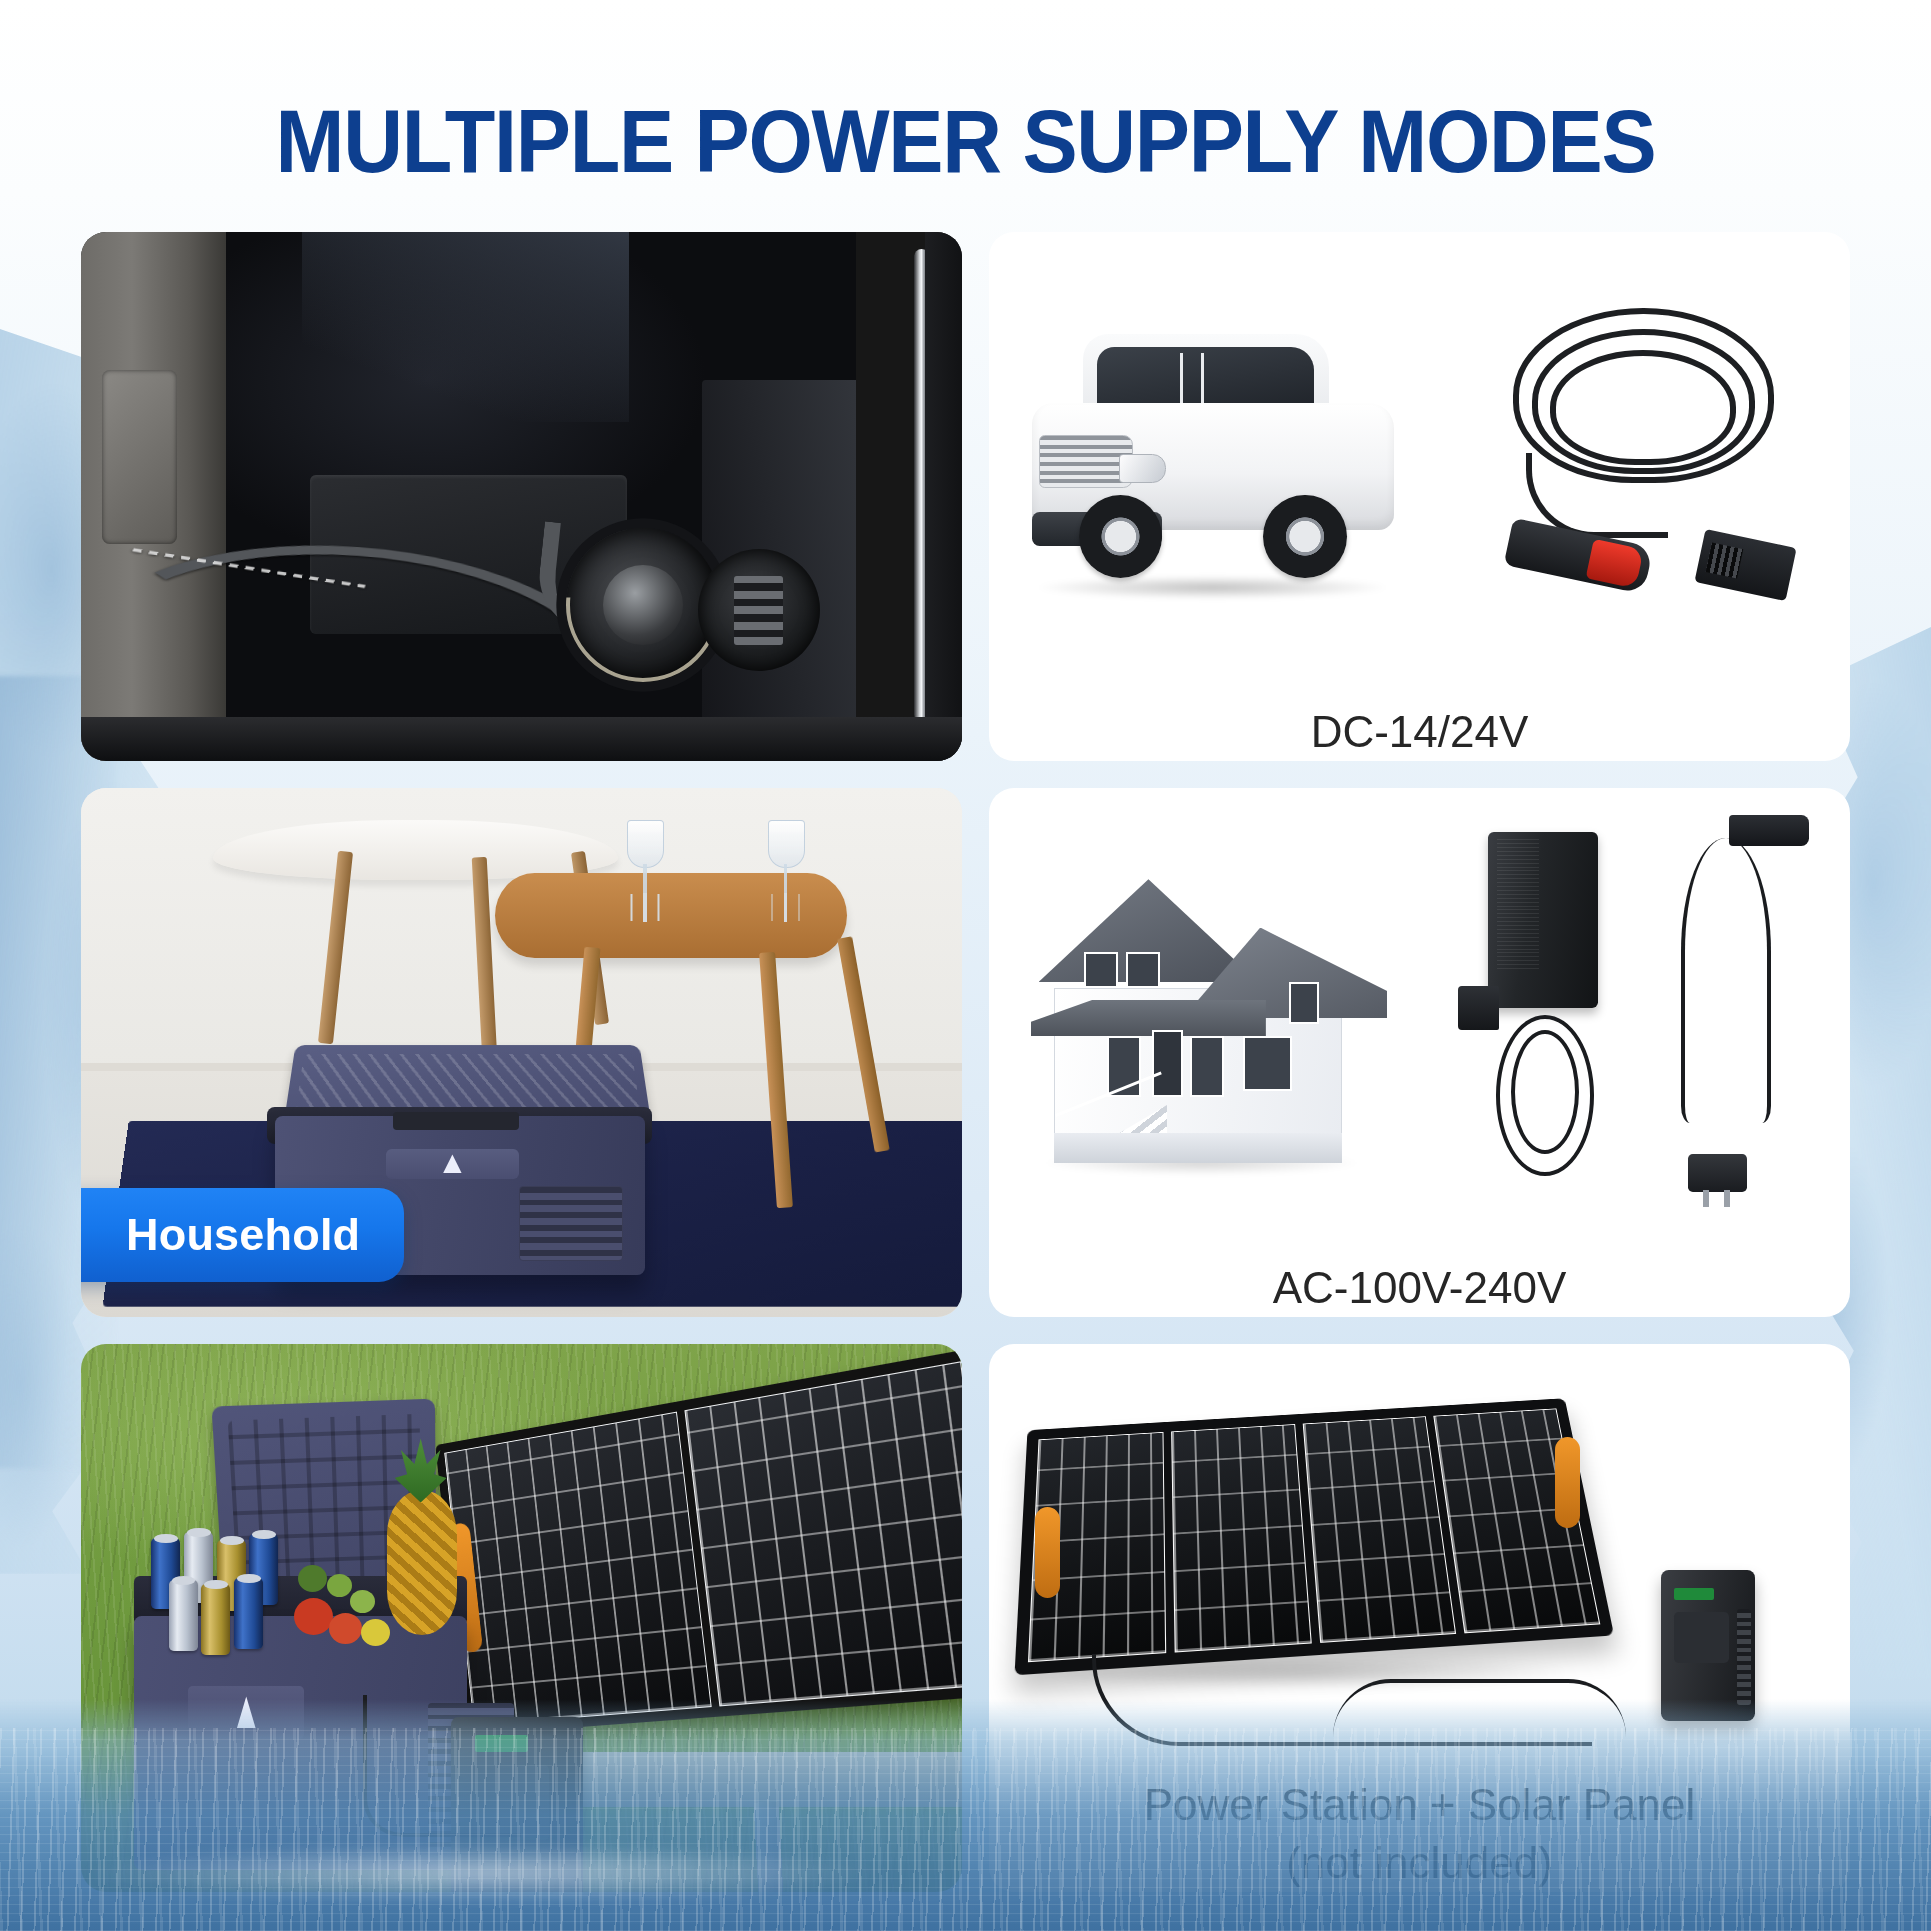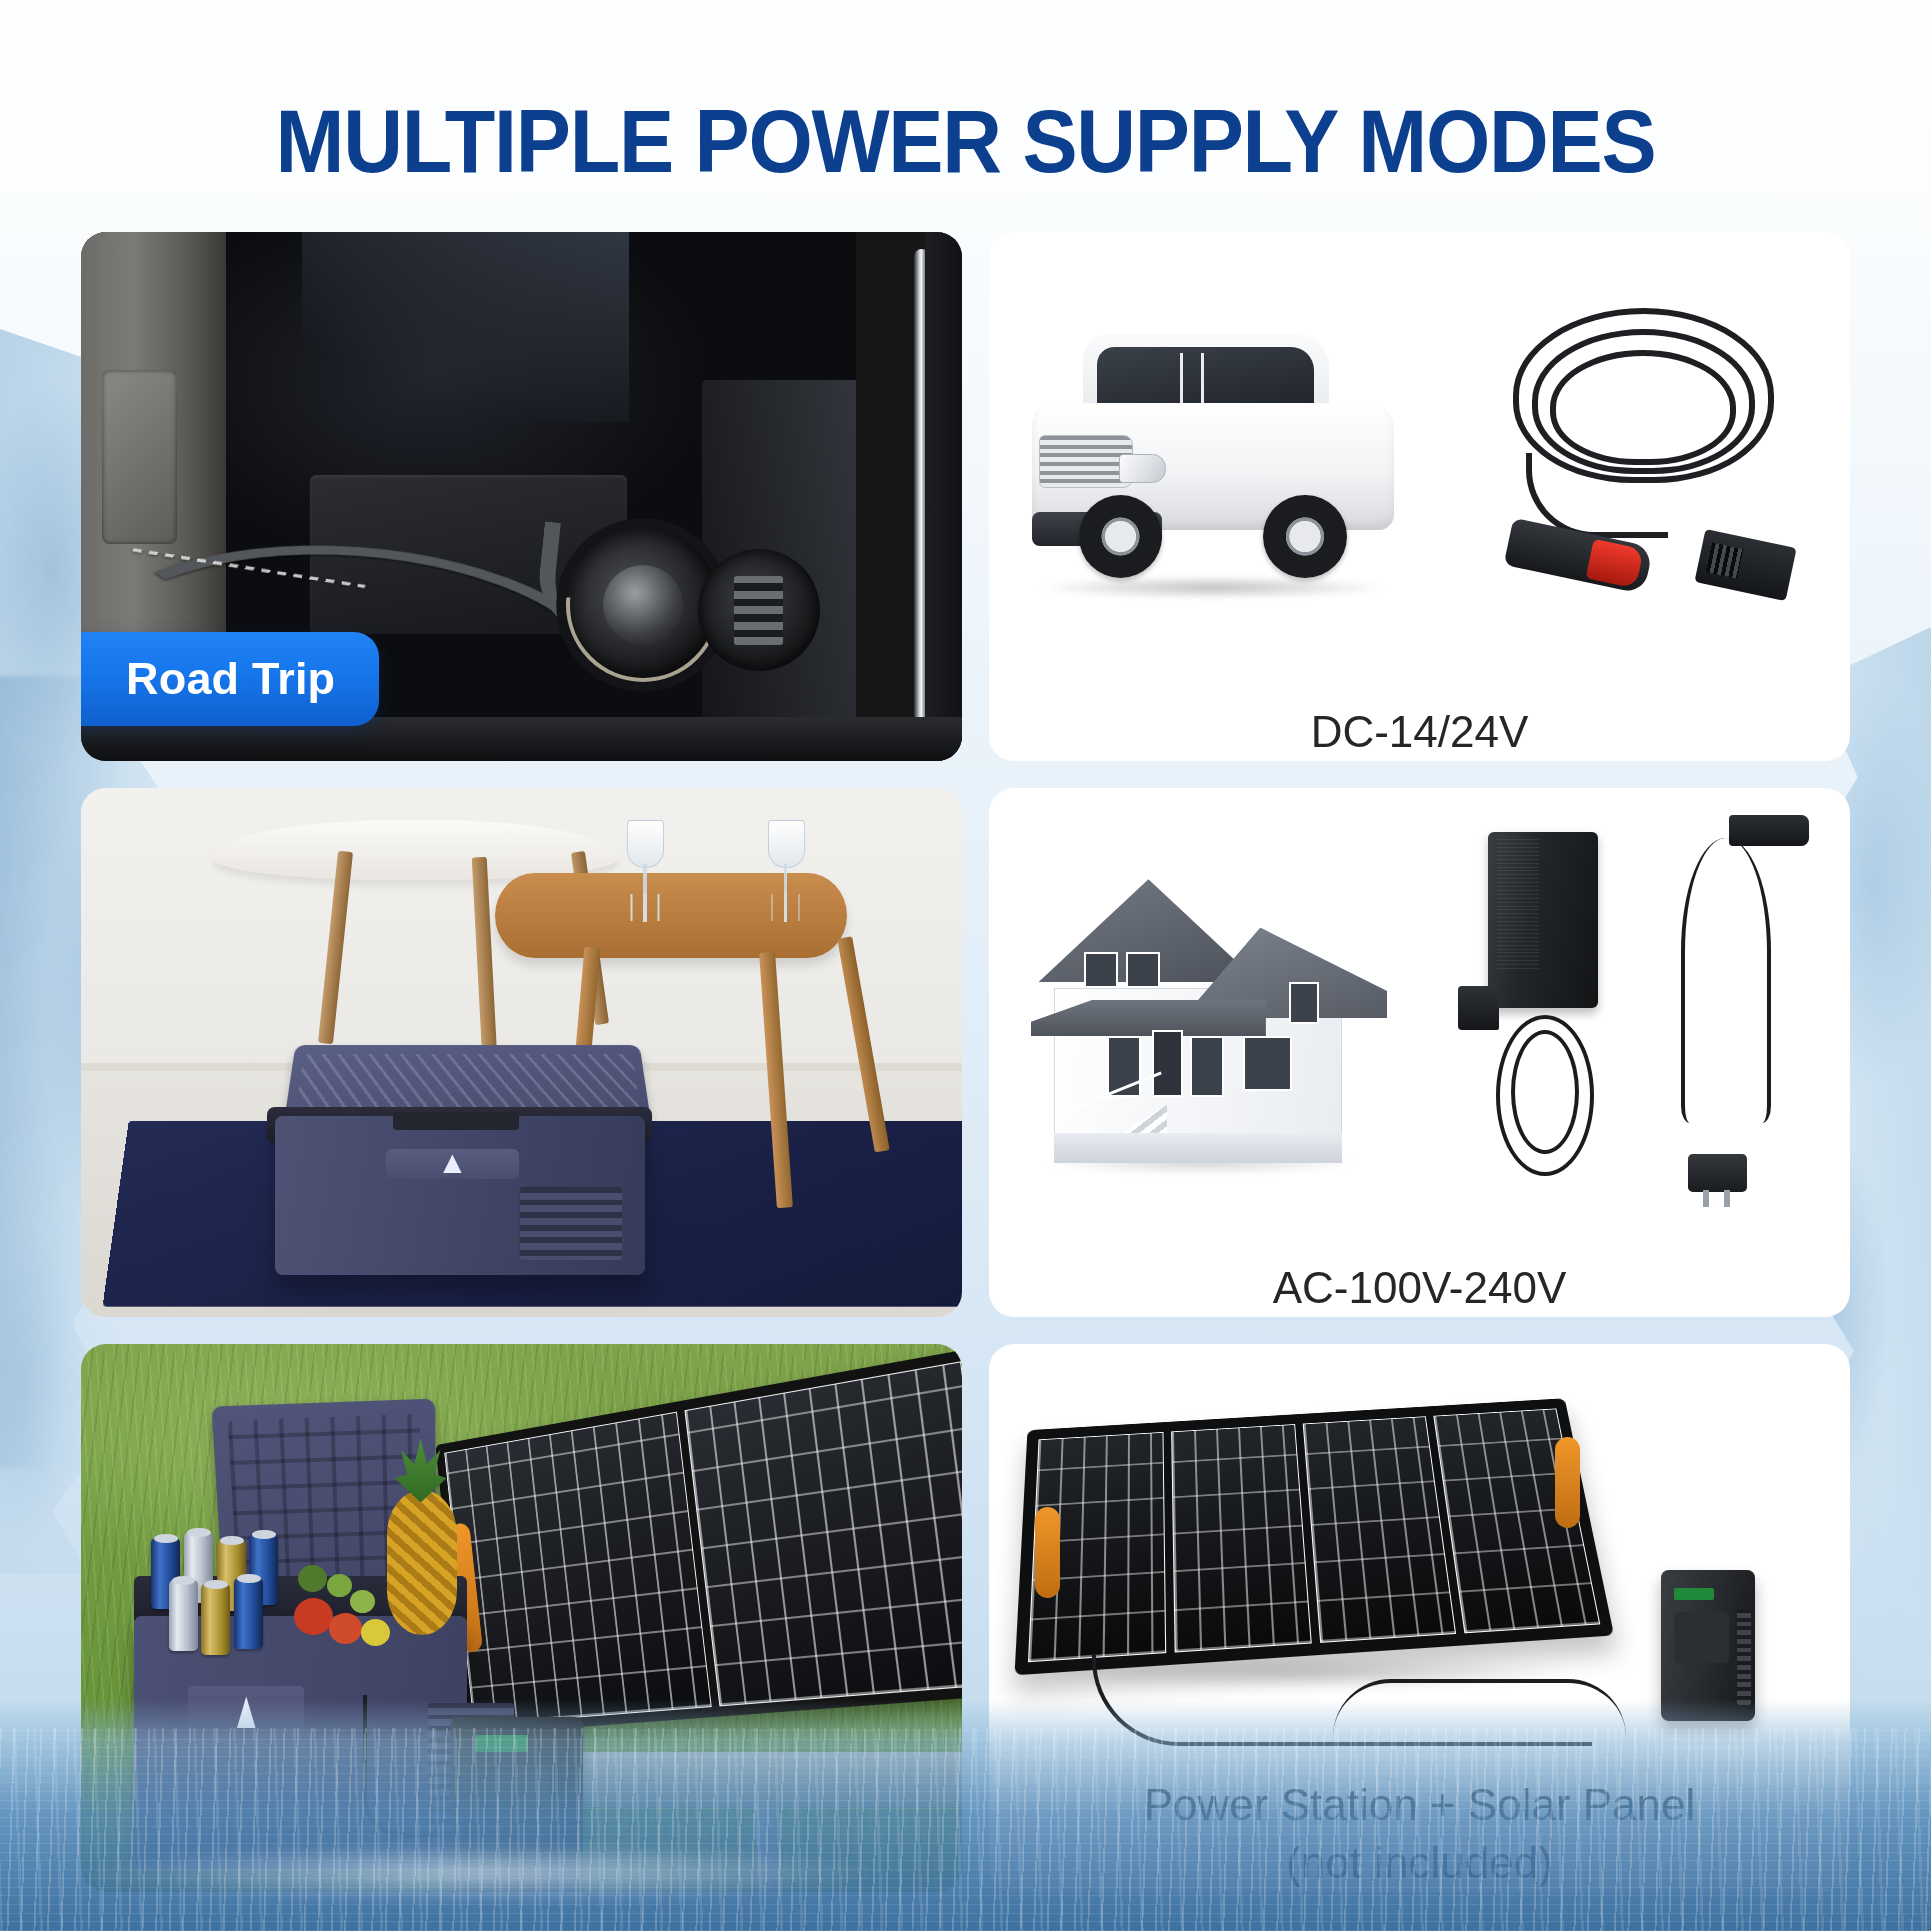--- a/index.html
+++ b/index.html
@@ -734,21 +734,20 @@
         <div class="shelf"></div>
         <div class="wall-r"></div>
         <div class="cable-curve"></div>
         <div class="cable-down"></div>
         <div class="socket"></div>
         <div class="socket-ring"></div>
         <div class="socket2"></div>
         <div class="chrome-strip"></div>
         <div class="edge-r"></div>
         <div class="floor"></div>
-        <div class="badge">Road Trip</div>
       </div>
 
       <div class="card">
         <div class="card-media">
           <div class="art">
             <div class="suv">
               <div class="shadow"></div>
               <div class="cabin"></div>
               <div class="glass"></div>
               <div class="body"></div>
@@ -794,20 +793,21 @@
         <div class="glass1"></div>
         <div class="glass2"></div>
         <div class="fridge">
           <div class="lid"></div>
           <div class="collar"></div>
           <div class="body"></div>
           <div class="handle"></div>
           <div class="badge-logo"></div>
           <div class="vent"></div>
         </div>
+        <div class="badge">Household</div>
       </div>
 
       <div class="card">
         <div class="card-media">
           <div class="art">
             <div class="house">
               <div class="shadow"></div>
               <div class="main"></div>
               <div class="roofA"></div>
               <div class="roofB"></div>

